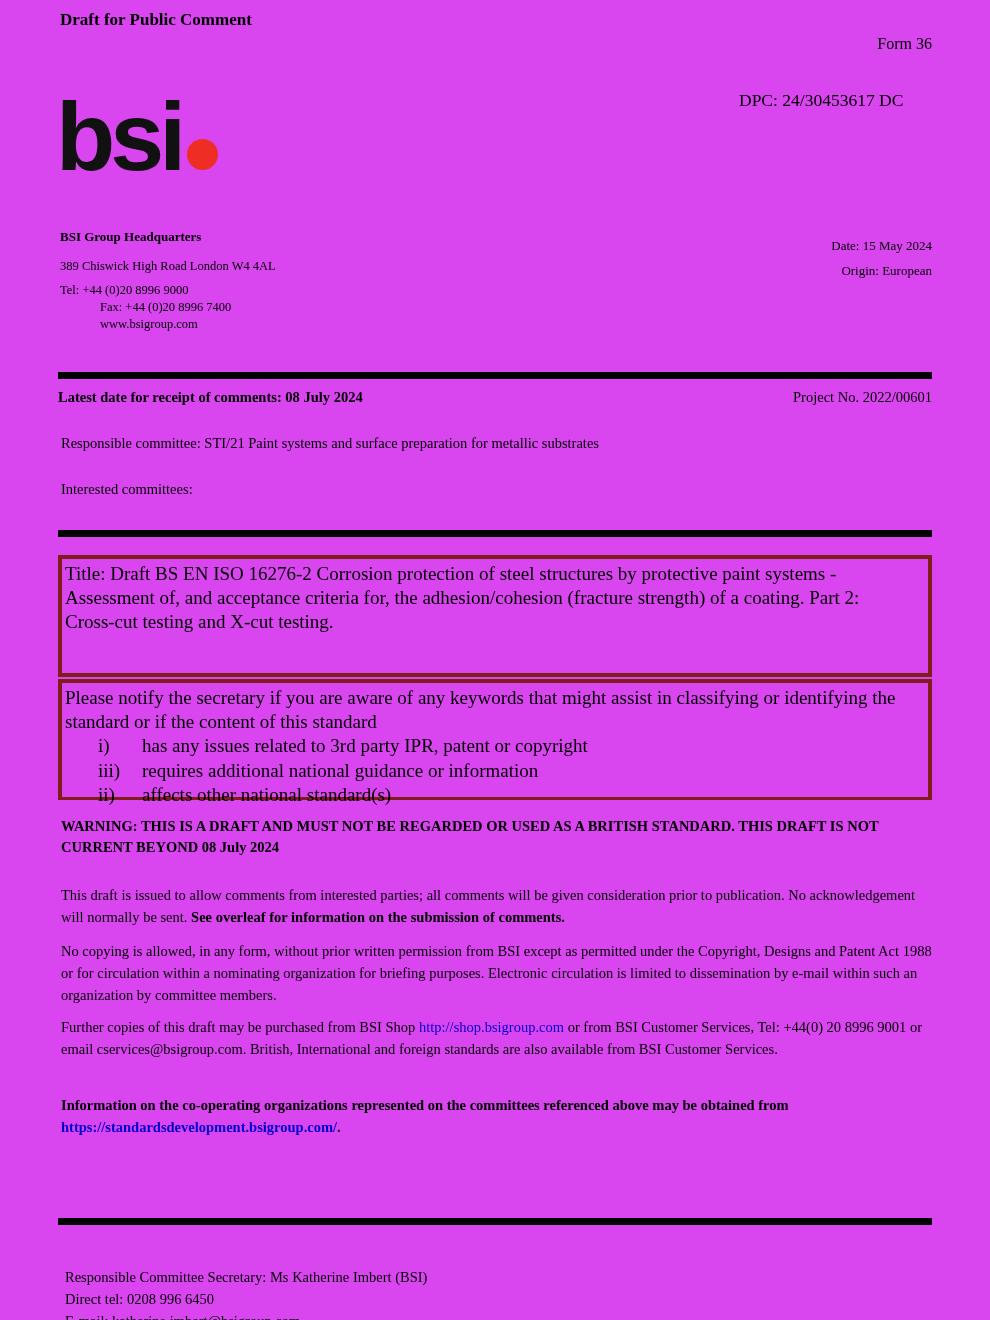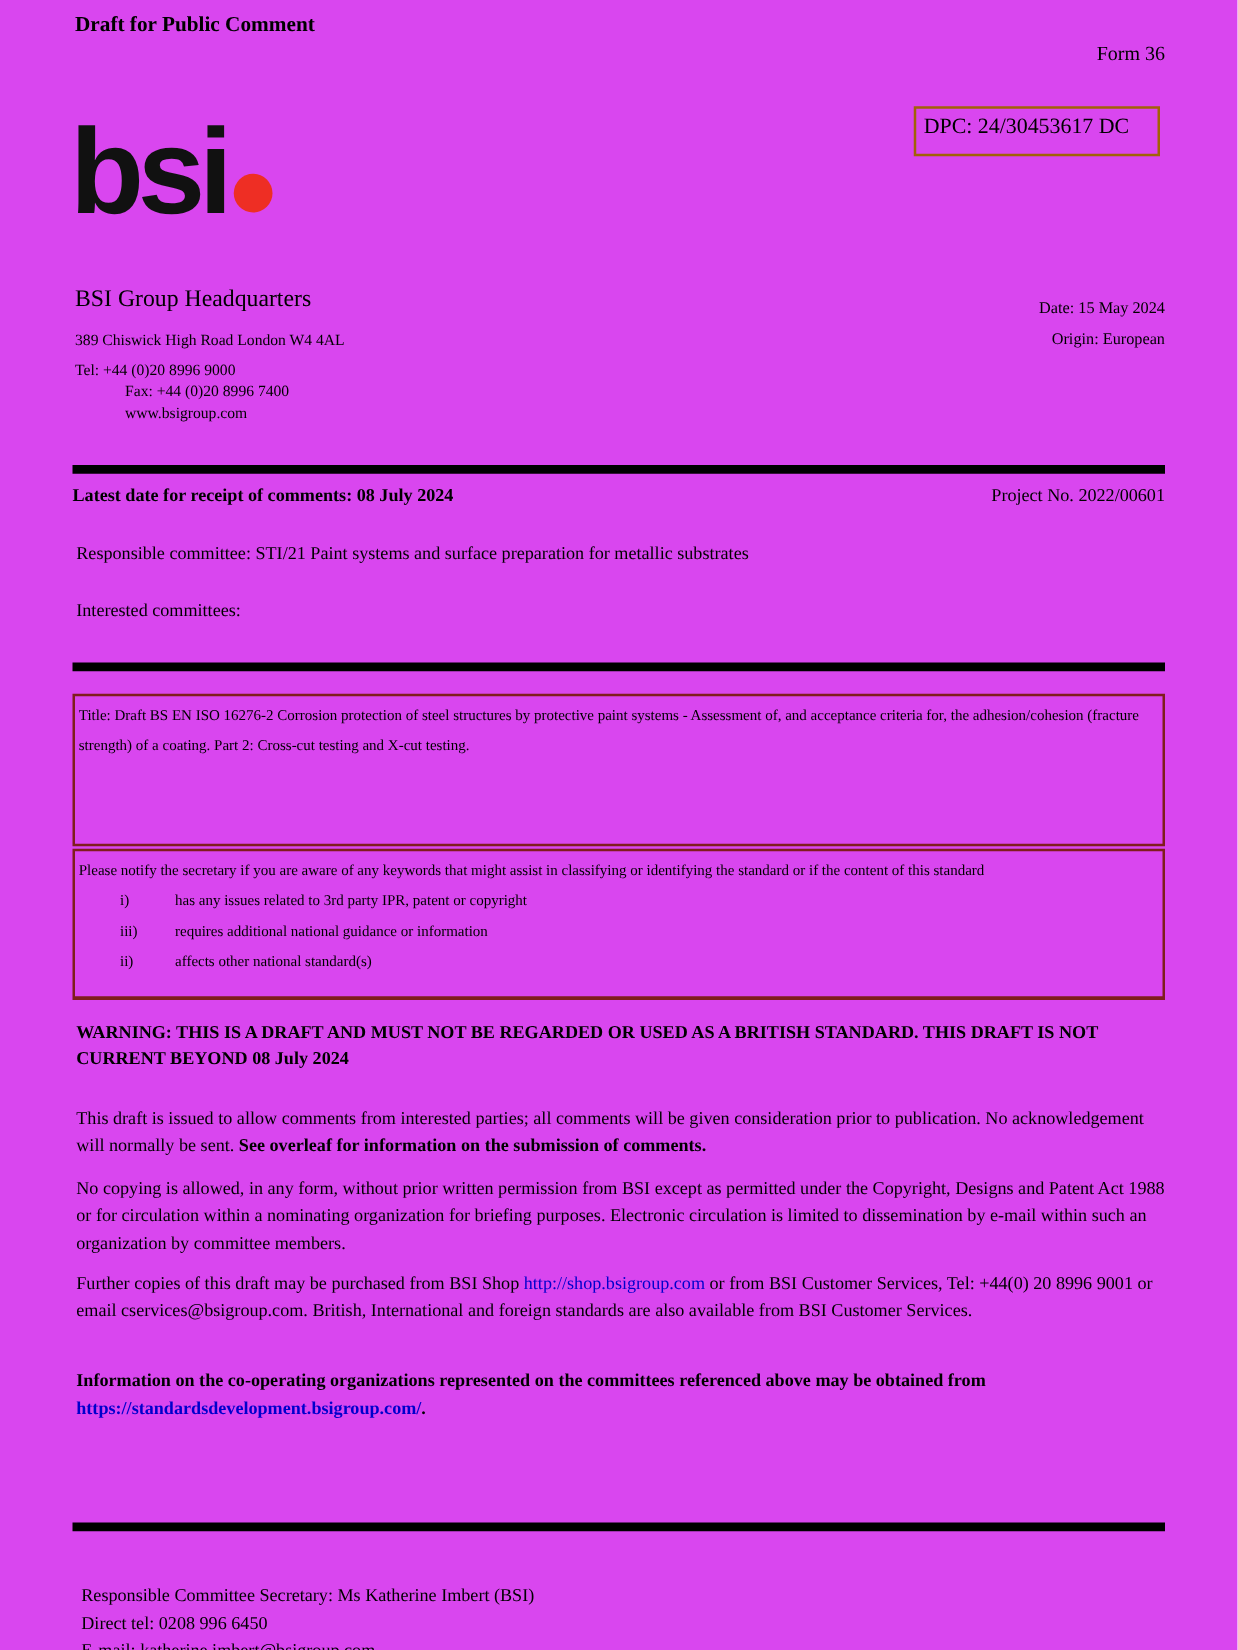--- a/index.html
+++ b/index.html
@@ -9,52 +9,52 @@
     position:relative; width:990px; height:1320px; background:#d946ef;
     font-family:"Liberation Serif", serif; color:#000; overflow:hidden;
   }
   .abs { position:absolute; }
 
   .draft-title { left:60px; top:10px; font-size:17px; font-weight:bold; }
   .form-no { left:58px; top:35px; width:874px; text-align:right; font-size:16px; }
 
   .dpc-box {
     left:731px; top:85px; width:197px; height:40px;
-    border:2px solid #a16207; font-size:17.5px; padding:3px 0 0 6px;
+    border:2px solid #d946ef; font-size:17.5px; padding:3px 0 0 6px;
   }
 
   .logo { left:56px; top:88px; white-space:nowrap; }
   .logo-text {
     font-family:"Liberation Sans", sans-serif; font-weight:bold;
     font-size:97px; letter-spacing:-5px; line-height:1; color:#111;
   }
   .logo-dot {
     display:inline-block; width:31px; height:31px; border-radius:50%;
     background:var(--brand-red); margin-left:6px;
   }
 
   .hq { left:60px; top:229px; font-size:12.5px; }
-  .hq-title { font-size:19px; font-weight:normal; }
+  .hq-title { font-size:13px; font-weight:bold; }
   .hq-addr { margin-top:14px; }
   .hq-tel { margin-top:8px; line-height:17px; }
   .hq-fax, .hq-web { line-height:17px;margin-left:40px; }
 
   .date-block { left:58px; top:233px; width:874px; text-align:right; font-size:13px; line-height:25px; }
 
   .bar { left:58px; width:874px; height:7px; background:#000; }
   .bar-1 { top:372px; }
   .bar-2 { top:530px; }
   .bar-3 { top:1218px; }
 
   .meta-row { left:58px; top:389px; width:874px; display:flex; justify-content:space-between; font-size:14.5px; }
   .meta-row .bold { font-weight:bold; }
   .responsible { left:61px; top:435px; width:872px; font-size:14.5px; }
   .interested { left:61px; top:481px; font-size:14.5px; }
 
-  .box { left:58px; width:874px; border:2px solid #7f1d1d; font-size:12px; line-height:24px; padding:3px 18px 0 3px; }
+  .box { left:58px; width:874px; border:4px solid #7f1d1d; font-size:19px; line-height:24px; padding:3px 18px 0 3px; }
   .title-box { top:555px; height:122px; }
   .keywords-box { top:679px; height:121px; border-bottom-width:3px; }
   .kw-item { display:flex; line-height:24.5px; }
   .kw-num { margin-left:33px; width:44px; }
 
   .para { left:61px; width:872px; font-size:14.5px; line-height:22px; }
   .warning { top:816px; font-weight:bold; line-height:21px; }
   .p-comments { top:884px; }
   .p-copying { top:940px; }
   .p-further { top:1016px; }

